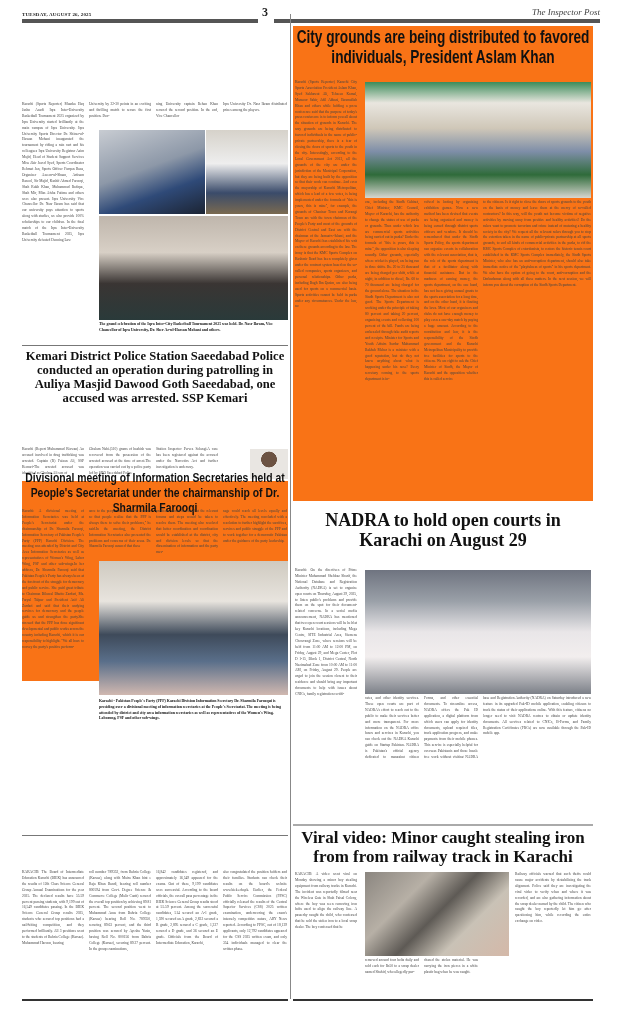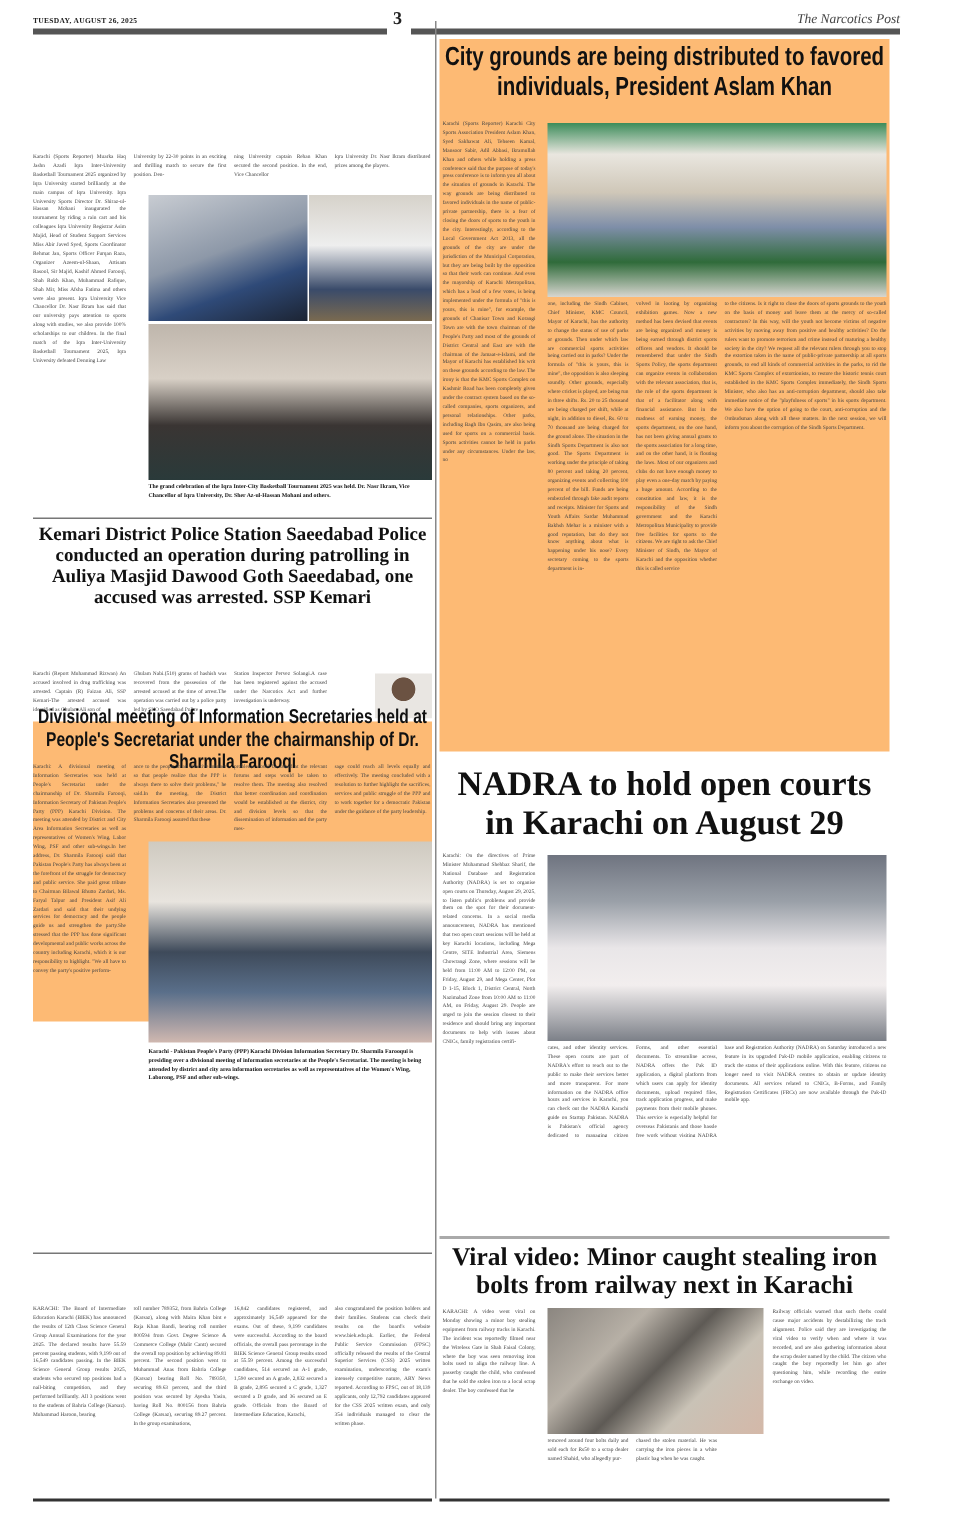--- a/index.html
+++ b/index.html
@@ -8,36 +8,36 @@
 .page{position:absolute;left:22px;top:0;width:578px;height:1000px}
 .masthead{position:absolute;left:0;top:4px;width:578px;height:20px}
 .date{position:absolute;left:0;top:8px;font-size:5px;font-weight:bold;letter-spacing:.2px}
 .pnum{position:absolute;left:240px;top:1px;font-size:12px;font-weight:bold}
 .paper{position:absolute;right:0;top:3px;font-size:9px;font-style:italic;color:#444}
 .rule{position:absolute;top:19px;height:4px;background:#555}
 .vdiv{position:absolute;left:268px;top:14px;width:1px;height:985px;background:#888}
 .block{position:absolute;overflow:hidden}
 .hl{font-weight:bold;text-align:center;color:#111;line-height:1.12}
 .hl.cond{font-family:"Liberation Sans",sans-serif;transform:scaleX(.78);transform-origin:center}
-.cream{background:#fdba74}
+.cream{background:#f97316}
 .cols{position:absolute;font-size:3.6px;line-height:5.9px;color:#444;text-align:justify;overflow:hidden}
 .photo{position:absolute;overflow:hidden}
 .cap{position:absolute;font-size:3.9px;line-height:5.8px;font-weight:bold;color:#111}
 .hr{position:absolute;height:1px;background:#777}
 .hr2{position:absolute;height:2px;background:#333}
 </style>
 </head>
 <body>
 
 <div class="page">
 
  <div class="masthead">
   <span class="date">TUESDAY, AUGUST 26, 2025</span>
   <span class="pnum">3</span>
-  <span class="paper">The Narcotics Post</span>
+  <span class="paper">The Inspector Post</span>
  </div>
  <div class="rule" style="left:0;width:236px"></div>
  <div class="rule" style="left:252px;width:326px"></div>
  <div class="vdiv"></div>
 
  <div class="block" style="left:0;top:26px;width:266px;height:320px">
   <div class="cols" style="left:0;top:76px;width:62px;height:234px">Karachi (Sports Reporter) Muarka Haq Jashn Azadi Iqra Inter-University Basketball Tournament 2025 organized by Iqra University started brilliantly at the main campus of Iqra University. Iqra University Sports Director Dr. Shiraz-ul-Hassan Mohani inaugurated the tournament by riding a rain cart and his colleagues Iqra University Registrar Asim Majid, Head of Student Support Services Miss Abir Javed Syed, Sports Coordinator Rehmat Jan, Sports Officer Furqan Raza, Organizer Azeem-ul-Shaan, Artisam Rasool, Sir Majid, Kashif Ahmed Farooqi, Shah Rukh Khan, Muhammad Rafique, Shah Mir, Miss Afsha Fatima and others were also present. Iqra University Vice Chancellor Dr. Nasr Ikram has said that our university pays attention to sports along with studies, we also provide 100% scholarships to our children. In the final match of the Iqra Inter-University Basketball Tournament 2025, Iqra University defeated Denning Law</div>
   <div class="cols" style="left:67px;top:76px;width:62px;height:18px">University by 22-30 points in an exciting and thrilling match to secure the first position. Den-</div>
   <div class="cols" style="left:134px;top:76px;width:62px;height:18px">ning University captain Rehan Khan secured the second position. In the end, Vice Chancellor</div>
   <div class="cols" style="left:201px;top:76px;width:64px;height:18px">Iqra University Dr. Nasr Ikram distributed prizes among the players.</div>
@@ -79,31 +79,31 @@
  <div class="block cream" style="left:271px;top:26px;width:300px;height:475px">
   <div class="hl cond" style="font-size:17.5px;width:380px;margin-left:-40px;margin-top:2px">City grounds are being distributed to favored individuals, President Aslam Khan</div>
   <div class="cols" style="left:2px;top:54px;width:62px;height:420px">Karachi (Sports Reporter) Karachi City Sports Association President Aslam Khan, Syed Sakhawat Ali, Tehseen Kamal, Mansoor Sabir, Adil Abbasi, Ikramullah Khan and others while holding a press conference said that the purpose of today's press conference is to inform you all about the situation of grounds in Karachi. The way grounds are being distributed to favored individuals in the name of public-private partnership, there is a fear of closing the doors of sports to the youth in the city. Interestingly, according to the Local Government Act 2013, all the grounds of the city are under the jurisdiction of the Municipal Corporation, but they are being built by the opposition so that their work can continue. And even the mayorship of Karachi Metropolitan, which has a lead of a few votes, is being implemented under the formula of "this is yours, this is mine", for example, the grounds of Chanisar Town and Korangi Town are with the town chairman of the People's Party and most of the grounds of District Central and East are with the chairman of the Jamaat-e-Islami, and the Mayor of Karachi has established his writ on these grounds according to the law. The irony is that the KMC Sports Complex on Kashmir Road has been completely given under the contract system based on the so-called companies, sports organizers, and personal relationships. Other parks, including Bagh Ibn Qasim, are also being used for sports on a commercial basis. Sports activities cannot be held in parks under any circumstances. Under the law, no</div>
   <div class="photo" style="left:72px;top:56px;width:226px;height:116px;background:linear-gradient(180deg,#3c8c5a 0%,#e9e6df 18%,#cfc7b8 40%,#7e8ea8 60%,#2f6b3a 80%,#d8d6d0 100%)"></div>
   <div class="cols" style="left:72px;top:174px;width:54px;height:300px">one, including the Sindh Cabinet, Chief Minister, KMC Council, Mayor of Karachi, has the authority to change the status of use of parks or grounds. Then under which law are commercial sports activities being carried out in parks? Under the formula of "this is yours, this is mine", the opposition is also sleeping soundly. Other grounds, especially where cricket is played, are being run in three shifts. Rs. 20 to 25 thousand are being charged per shift, while at night, in addition to diesel, Rs. 60 to 70 thousand are being charged for the ground alone. The situation in the Sindh Sports Department is also not good. The Sports Department is working under the principle of taking 80 percent and taking 20 percent, organizing events and collecting 100 percent of the bill. Funds are being embezzled through fake audit reports and receipts. Minister for Sports and Youth Affairs Sardar Muhammad Bakhsh Mehar is a minister with a good reputation, but do they not know anything about what is happening under his nose? Every secretary coming to the sports department is in-</div>
   <div class="cols" style="left:131px;top:174px;width:54px;height:300px">volved in looting by organizing exhibition games. Now a new method has been devised that events are being organized and money is being earned through district sports officers and vendors. It should be remembered that under the Sindh Sports Policy, the sports department can organize events in collaboration with the relevant association, that is, the role of the sports department is that of a facilitator along with financial assistance. But in the madness of earning money, the sports department, on the one hand, has not been giving annual grants to the sports association for a long time, and on the other hand, it is flouting the laws. Most of our organizers and clubs do not have enough money to play even a one-day match by paying a huge amount. According to the constitution and law, it is the responsibility of the Sindh government and the Karachi Metropolitan Municipality to provide free facilities for sports to the citizens. We are right to ask the Chief Minister of Sindh, the Mayor of Karachi and the opposition whether this is called service</div>
   <div class="cols" style="left:190px;top:174px;width:56px;height:300px;width:108px">to the citizens. Is it right to close the doors of sports grounds to the youth on the basis of money and leave them at the mercy of so-called contractors? In this way, will the youth not become victims of negative activities by moving away from positive and healthy activities? Do the rulers want to promote terrorism and crime instead of maturing a healthy society in the city? We request all the relevant rulers through you to stop the extortion taken in the name of public-private partnership at all sports grounds, to end all kinds of commercial activities in the parks, to rid the KMC Sports Complex of extortionists, to restore the historic tennis court established in the KMC Sports Complex immediately, the Sindh Sports Minister, who also has an anti-corruption department, should also take immediate notice of the "playfulness of sports" in his sports department. We also have the option of going to the court, anti-corruption and the Ombudsman along with all these matters. In the next session, we will inform you about the corruption of the Sindh Sports Department.</div>
  </div>
 
  <div class="block" style="left:271px;top:510px;width:300px;height:250px">
-  <div class="hl" style="font-size:23px;padding:0 6px">NADRA to hold open courts in Karachi on August 29</div>
+  <div class="hl" style="font-size:18px;padding:0 6px">NADRA to hold open courts in Karachi on August 29</div>
   <div class="cols" style="left:2px;top:58px;width:62px;height:190px">Karachi: On the directives of Prime Minister Muhammad Shehbaz Sharif, the National Database and Registration Authority (NADRA) is set to organise open courts on Thursday, August 29, 2025, to listen public's problems and provide them on the spot for their document-related concerns. In a social media announcement, NADRA has mentioned that two open court sessions will be held at key Karachi locations, including Mega Centre, SITE Industrial Area, Siemens Chowrangi Zone, where sessions will be held from 11:00 AM to 12:00 PM, on Friday, August 29, and Mega Center, Plot D 1-15, Block 1, District Central, North Nazimabad Zone from 10:00 AM to 11:00 AM, on Friday, August 29. People are urged to join the session closest to their residence and should bring any important documents to help with issues about CNICs, family registration certifi-</div>
   <div class="photo" style="left:72px;top:60px;width:226px;height:124px;background:linear-gradient(180deg,#6f7480 0%,#9aa0a8 25%,#e9e6e8 50%,#f2eeee 70%,#7c8088 100%)"></div>
   <div class="cols" style="left:72px;top:186px;width:54px;height:62px">cates, and other identity services. These open courts are part of NADRA's effort to reach out to the public to make their services better and more transparent. For more information on the NADRA office hours and services in Karachi, you can check out the NADRA Karachi guide on Startup Pakistan. NADRA is Pakistan's official agency dedicated to managing citizen identity records, including issuing CNICs, B-</div>
   <div class="cols" style="left:131px;top:186px;width:54px;height:62px">Forms, and other essential documents. To streamline access, NADRA offers the Pak ID application, a digital platform from which users can apply for identity documents, upload required files, track application progress, and make payments from their mobile phones. This service is especially helpful for overseas Pakistanis and those hassle free work without visiting NADRA offices Earlier, the National Data-</div>
   <div class="cols" style="left:190px;top:186px;width:108px;height:62px">base and Registration Authority (NADRA) on Saturday introduced a new feature in its upgraded Pak-ID mobile application, enabling citizens to track the status of their applications online. With this feature, citizens no longer need to visit NADRA centres to obtain or update identity documents. All services related to CNICs, B-Forms, and Family Registration Certificates (FRCs) are now available through the Pak-ID mobile app.</div>
  </div>
  <div class="hr2" style="left:271px;top:824px;width:300px;background:#aaa"></div>
 
  <div class="block" style="left:271px;top:828px;width:300px;height:170px">
-  <div class="hl" style="font-size:17px;padding:0 8px">Viral video: Minor caught stealing iron bolts from railway next in Karachi</div>
+  <div class="hl" style="font-size:17px;padding:0 8px">Viral video: Minor caught stealing iron from from railway track in Karachi</div>
   <div class="cols" style="left:2px;top:44px;width:62px;height:124px">KARACHI: A video went viral on Monday showing a minor boy stealing equipment from railway tracks in Karachi. The incident was reportedly filmed near the Wireless Gate in Shah Faisal Colony, where the boy was seen removing iron bolts used to align the railway line. A passerby caught the child, who confessed that he sold the stolen iron to a local scrap dealer. The boy confessed that he</div>
   <div class="photo" style="left:72px;top:44px;width:144px;height:84px;background:linear-gradient(135deg,#8b8680 0%,#b7b0a6 30%,#5e5a55 50%,#c9c2b6 70%,#d4b8a8 100%)"></div>
   <div class="cols" style="left:72px;top:130px;width:54px;height:38px">removed around four bolts daily and sold each for Rs50 to a scrap dealer named Shahid, who allegedly pur-</div>
   <div class="cols" style="left:131px;top:130px;width:54px;height:38px">chased the stolen material. He was carrying the iron pieces in a white plastic bag when he was caught.</div>
   <div class="cols" style="left:222px;top:44px;width:76px;height:124px">Railway officials warned that such thefts could cause major accidents by destabilizing the track alignment. Police said they are investigating the viral video to verify when and where it was recorded, and are also gathering information about the scrap dealer named by the child. The citizen who caught the boy reportedly let him go after questioning him, while recording the entire exchange on video.</div>
  </div>
  <div class="hr2" style="left:271px;top:999px;width:300px"></div>
 </div>
 
 </body></html>

